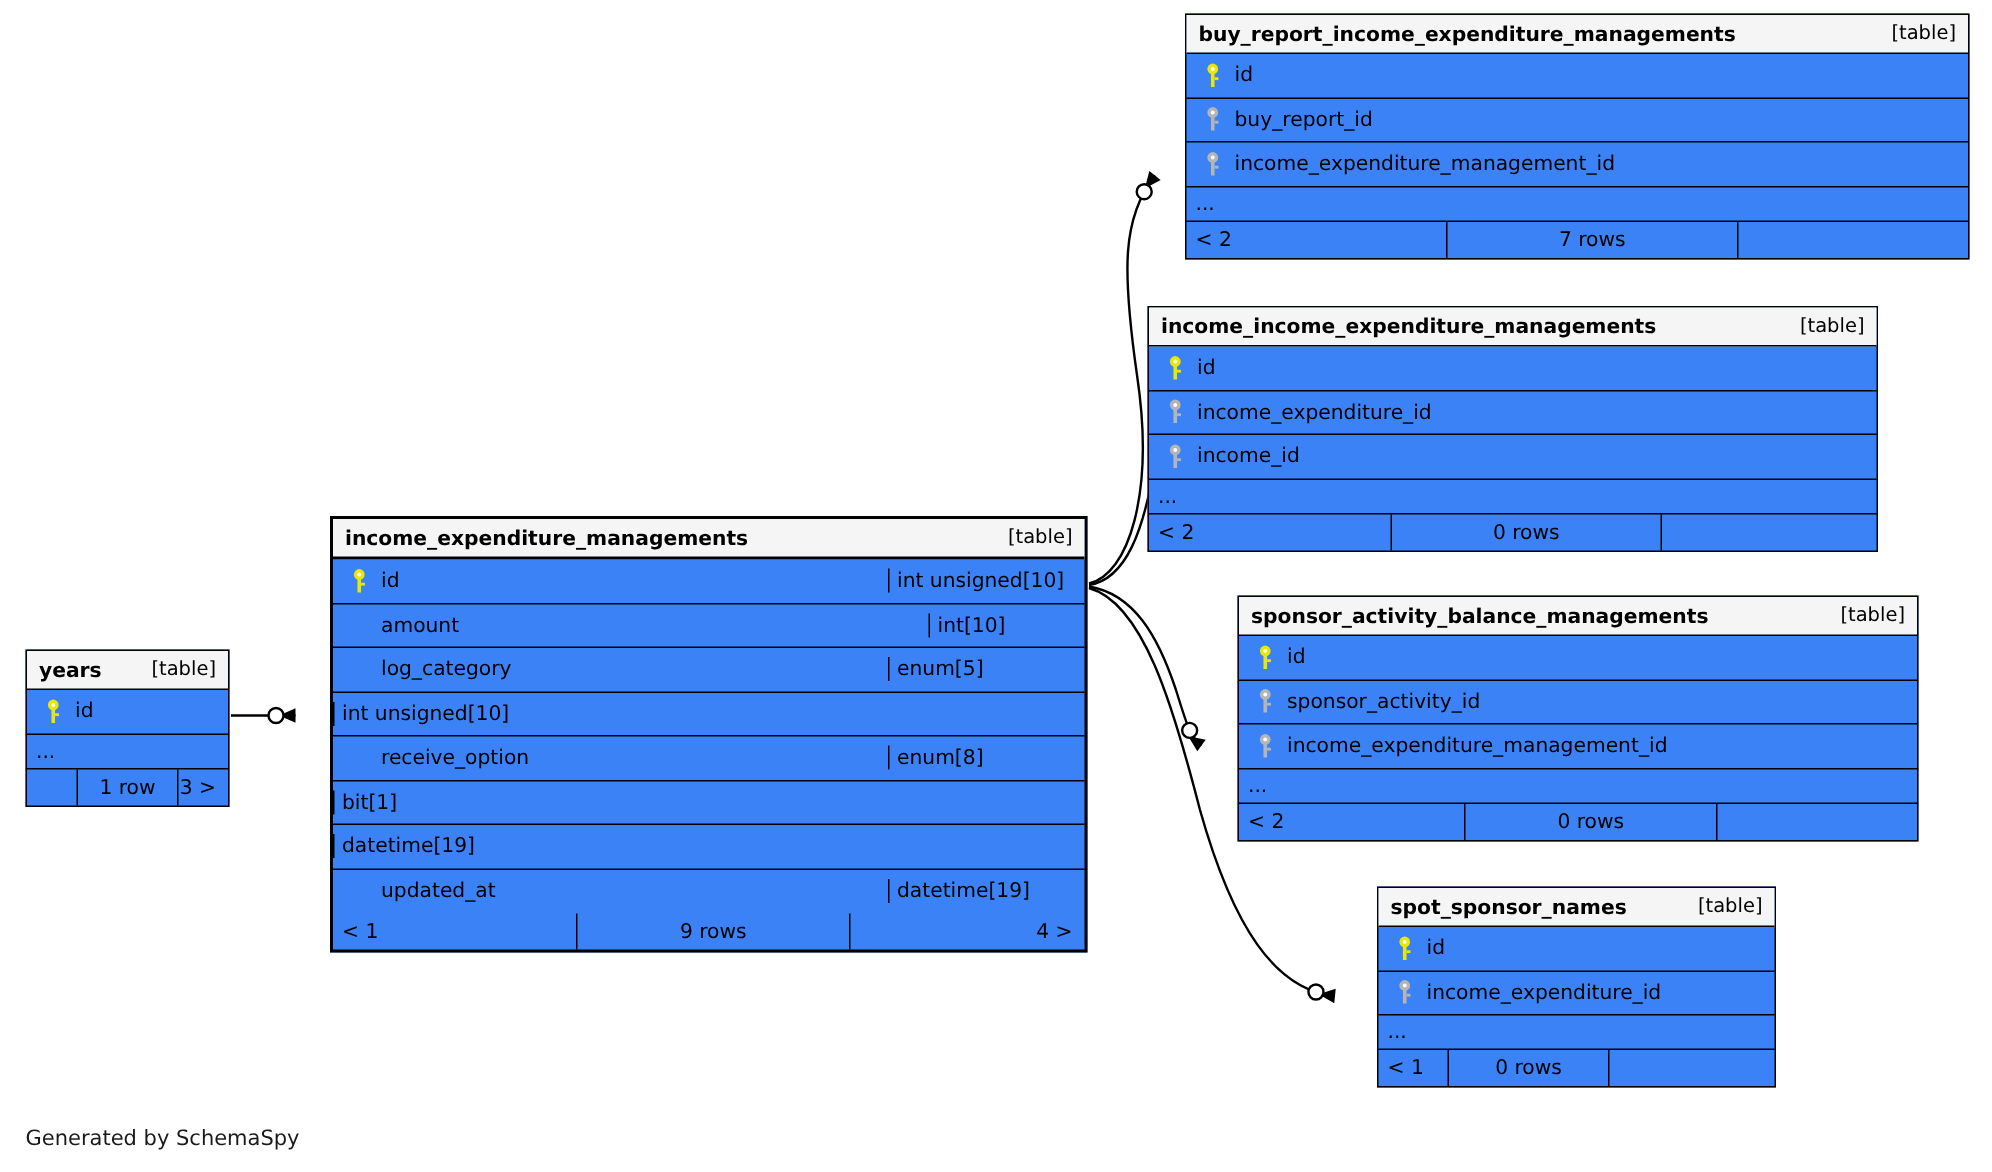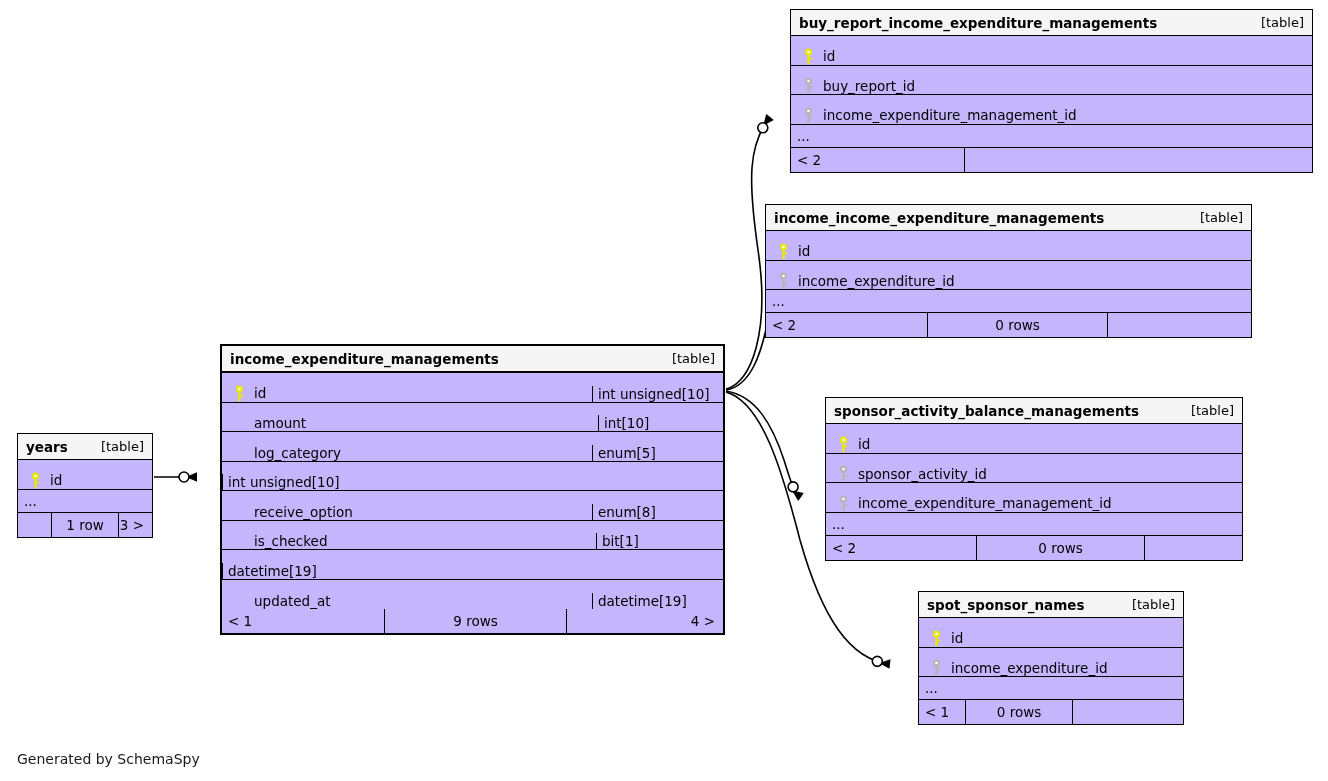--- a/index.html
+++ b/index.html
@@ -24,21 +24,21 @@
     position: absolute;
     left: 0; top: 0;
     width: 1328px;
     height: 781px;
     pointer-events: none;
     z-index: 1;
   }
 
   .table-box {
     position: absolute;
-    background: #c4b5fd;
+    background: #3b82f6;
     border: 1px solid #000000;
     box-sizing: border-box;
     z-index: 2;
   }
   .table-box.main {
     border-width: 2px;
   }
 
   .tbl-header {
     display: flex;
@@ -59,21 +59,21 @@
   }
   .tbl-tag {
     font-size: 13px;
     color: #000000;
     white-space: nowrap;
     padding-left: 10px;
   }
 
   .tbl-row {
     display: flex;
-    align-items: flex-end;
+    align-items: center;
     border-bottom: 1px solid #000000;
     box-sizing: border-box;
     height: 29.5px;
   }
   .tbl-row.noborder { border-bottom: none; }
 
   .col-name {
     display: flex;
     align-items: center;
     flex: 1 1 auto;
@@ -229,20 +229,21 @@
               </svg>
             </span>
             <span class="colname-text">income_expenditure_management_id</span>
           </div>
         </div>
         <div class="ellipsis-row">
           <span>...</span>
         </div>
         <div class="tbl-footer">
           <div class="foot-cell foot-left" style="width:173px">&lt; 2</div>
+          <div class="foot-cell foot-center" style="width:194px">7 rows</div>
           <div class="foot-cell foot-right" style="flex:1 1 auto"></div>
         </div>
       </div>
       <div class="table-box" style="left: 765px; top: 204px; width: 487px;">
         <div class="tbl-header">
           <span class="tbl-name">income_income_expenditure_managements</span>
           <span class="tbl-tag">[table]</span>
         </div>
         <div class="tbl-row" style="height:29.5px">
           <div class="col-name">
@@ -261,32 +262,45 @@
           <div class="col-name">
             <span class="keyslot">
               <svg class="keyicon" width="11" height="17" viewBox="0 0 11 17">
                 <circle cx="5.5" cy="4" r="3.6" fill="#b5b5b5"></circle>
                 <circle cx="5.5" cy="4" r="1.3" fill="#ffffff"></circle>
                 <rect x="4.3" y="6.5" width="2.4" height="9.5" fill="#b5b5b5"></rect>
                 <rect x="6.7" y="9.5" width="2.6" height="1.9" fill="#b5b5b5"></rect>
               </svg>
             </span>
             <span class="colname-text">income_expenditure_id</span>
+          </div>
+        </div>
+        <div class="tbl-row" style="height:29.5px">
+          <div class="col-name">
+            <span class="keyslot">
+              <svg class="keyicon" width="11" height="17" viewBox="0 0 11 17">
+                <circle cx="5.5" cy="4" r="3.6" fill="#b5b5b5"></circle>
+                <circle cx="5.5" cy="4" r="1.3" fill="#ffffff"></circle>
+                <rect x="4.3" y="6.5" width="2.4" height="9.5" fill="#b5b5b5"></rect>
+                <rect x="6.7" y="9.5" width="2.6" height="1.9" fill="#b5b5b5"></rect>
+              </svg>
+            </span>
+            <span class="colname-text">income_id</span>
           </div>
         </div>
         <div class="ellipsis-row">
           <span>...</span>
         </div>
         <div class="tbl-footer">
           <div class="foot-cell foot-left" style="width:161px">&lt; 2</div>
           <div class="foot-cell foot-center" style="width:180px">0 rows</div>
           <div class="foot-cell foot-right" style="flex:1 1 auto"></div>
         </div>
       </div>
-      <div class="table-box" style="left: 825px; top: 397px; width: 418px;">
+      <div class="table-box" style="left: 825px; top: 397px; width: 454px;">
         <div class="tbl-header">
           <span class="tbl-name">sponsor_activity_balance_managements</span>
           <span class="tbl-tag">[table]</span>
         </div>
         <div class="tbl-row" style="height:29.5px">
           <div class="col-name">
             <span class="keyslot">
               <svg class="keyicon" width="11" height="17" viewBox="0 0 11 17">
                 <circle cx="5.5" cy="4" r="3.6" fill="#e8e800"></circle>
                 <circle cx="5.5" cy="4" r="1.3" fill="#ffffff"></circle>
@@ -389,44 +403,40 @@
             </span>
             <span class="colname-text">id</span>
           </div>
           <div class="col-type" style="width:131px">int unsigned[10]</div>
         </div>
         <div class="tbl-row" style="height:29.5px">
           <div class="col-name">
             <span class="keyslot"></span>
             <span class="colname-text">amount</span>
           </div>
-          <div class="col-type" style="width:125px">int[10]</div>
+          <div class="col-type" style="width:104px">int[10]</div>
         </div>
         <div class="tbl-row" style="height:29.5px">
           <div class="col-name">
             <span class="keyslot"></span>
             <span class="colname-text">log_category</span>
           </div>
           <div class="col-type" style="width:131px">enum[5]</div>
         </div>
         <div class="tbl-row" style="height:29.5px">
           <div class="col-type" style="width:131px">int unsigned[10]</div>
         </div>
         <div class="tbl-row" style="height:29.5px">
           <div class="col-name">
             <span class="keyslot"></span>
             <span class="colname-text">receive_option</span>
           </div>
           <div class="col-type" style="width:131px">enum[8]</div>
         </div>
         <div class="tbl-row" style="height:29.5px">
-          <div class="col-name">
-            <span class="keyslot"></span>
-            <span class="colname-text">is_checked</span>
-          </div>
           <div class="col-type" style="width:127px">bit[1]</div>
         </div>
         <div class="tbl-row" style="height:29.5px">
           <div class="col-type" style="width:131px">datetime[19]</div>
         </div>
         <div class="tbl-row noborder" style="height:29.5px">
           <div class="col-name">
             <span class="keyslot"></span>
             <span class="colname-text">updated_at</span>
           </div>

